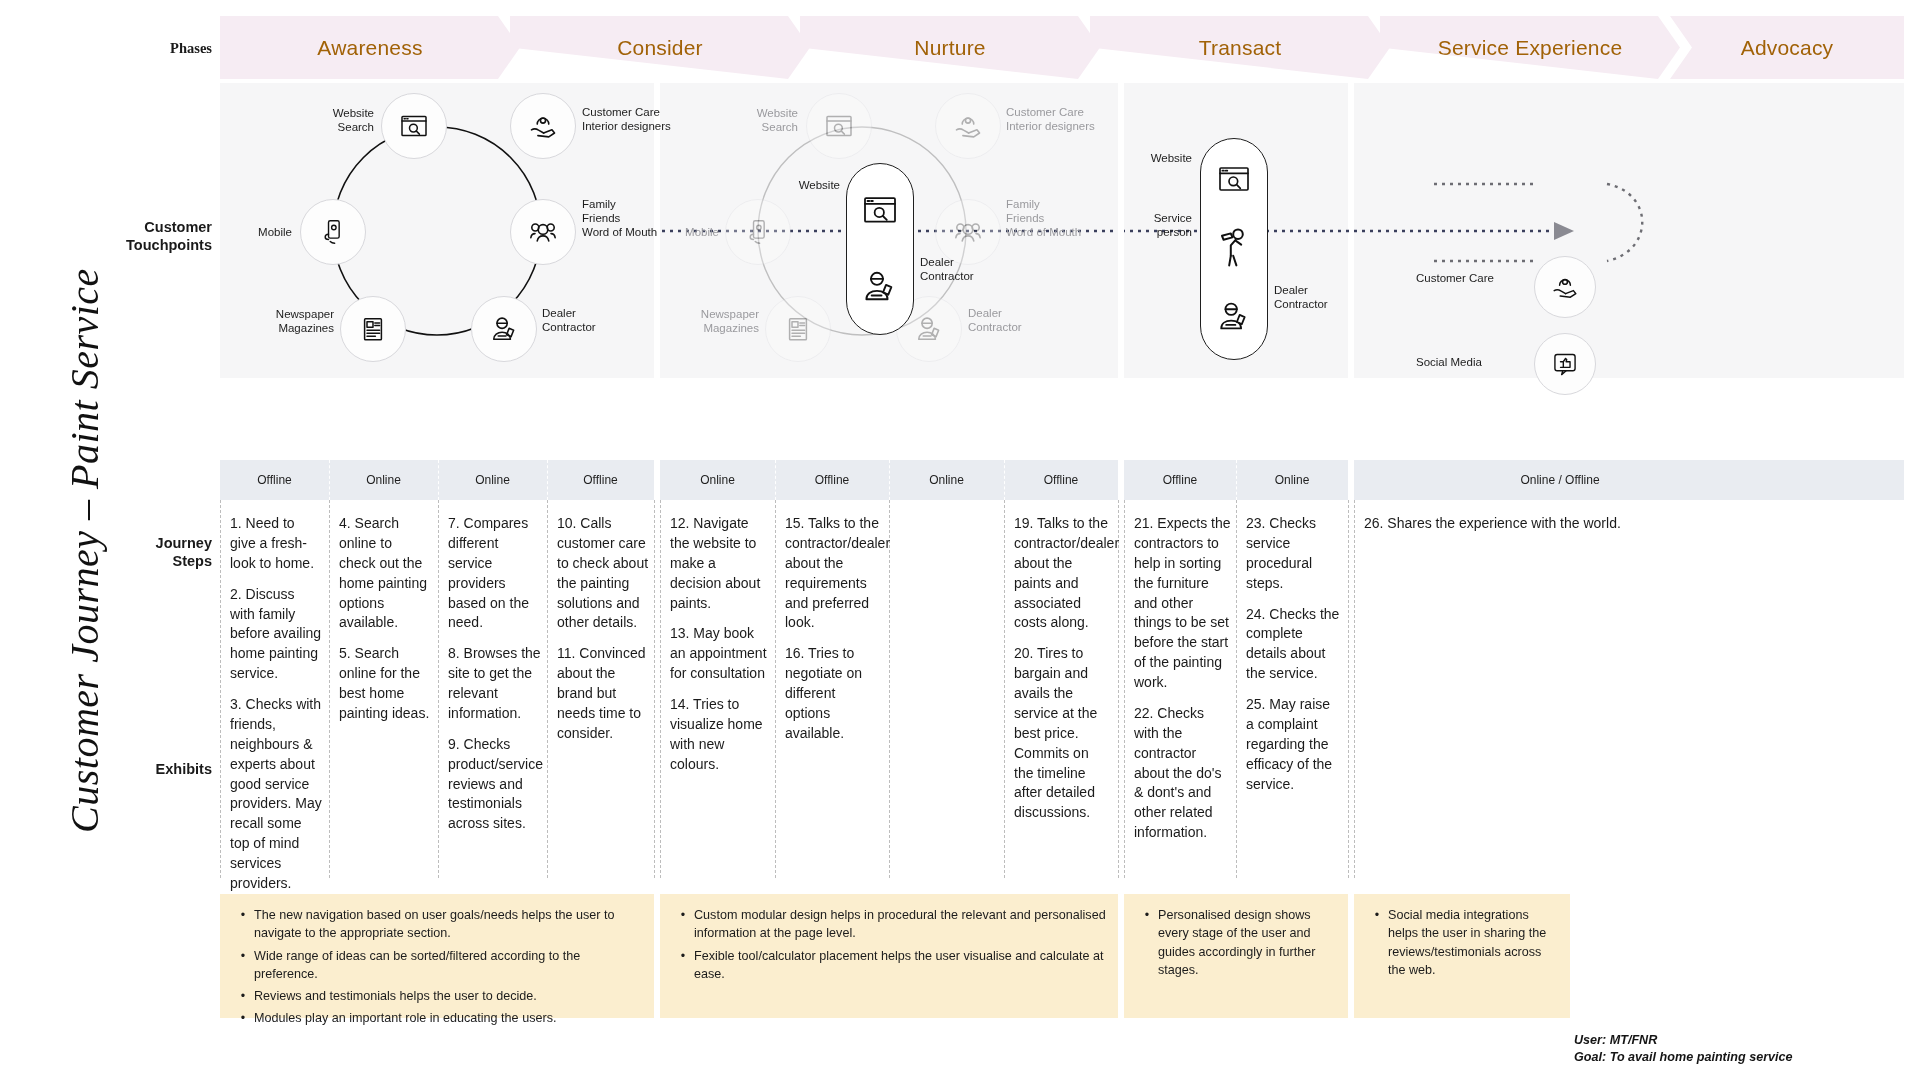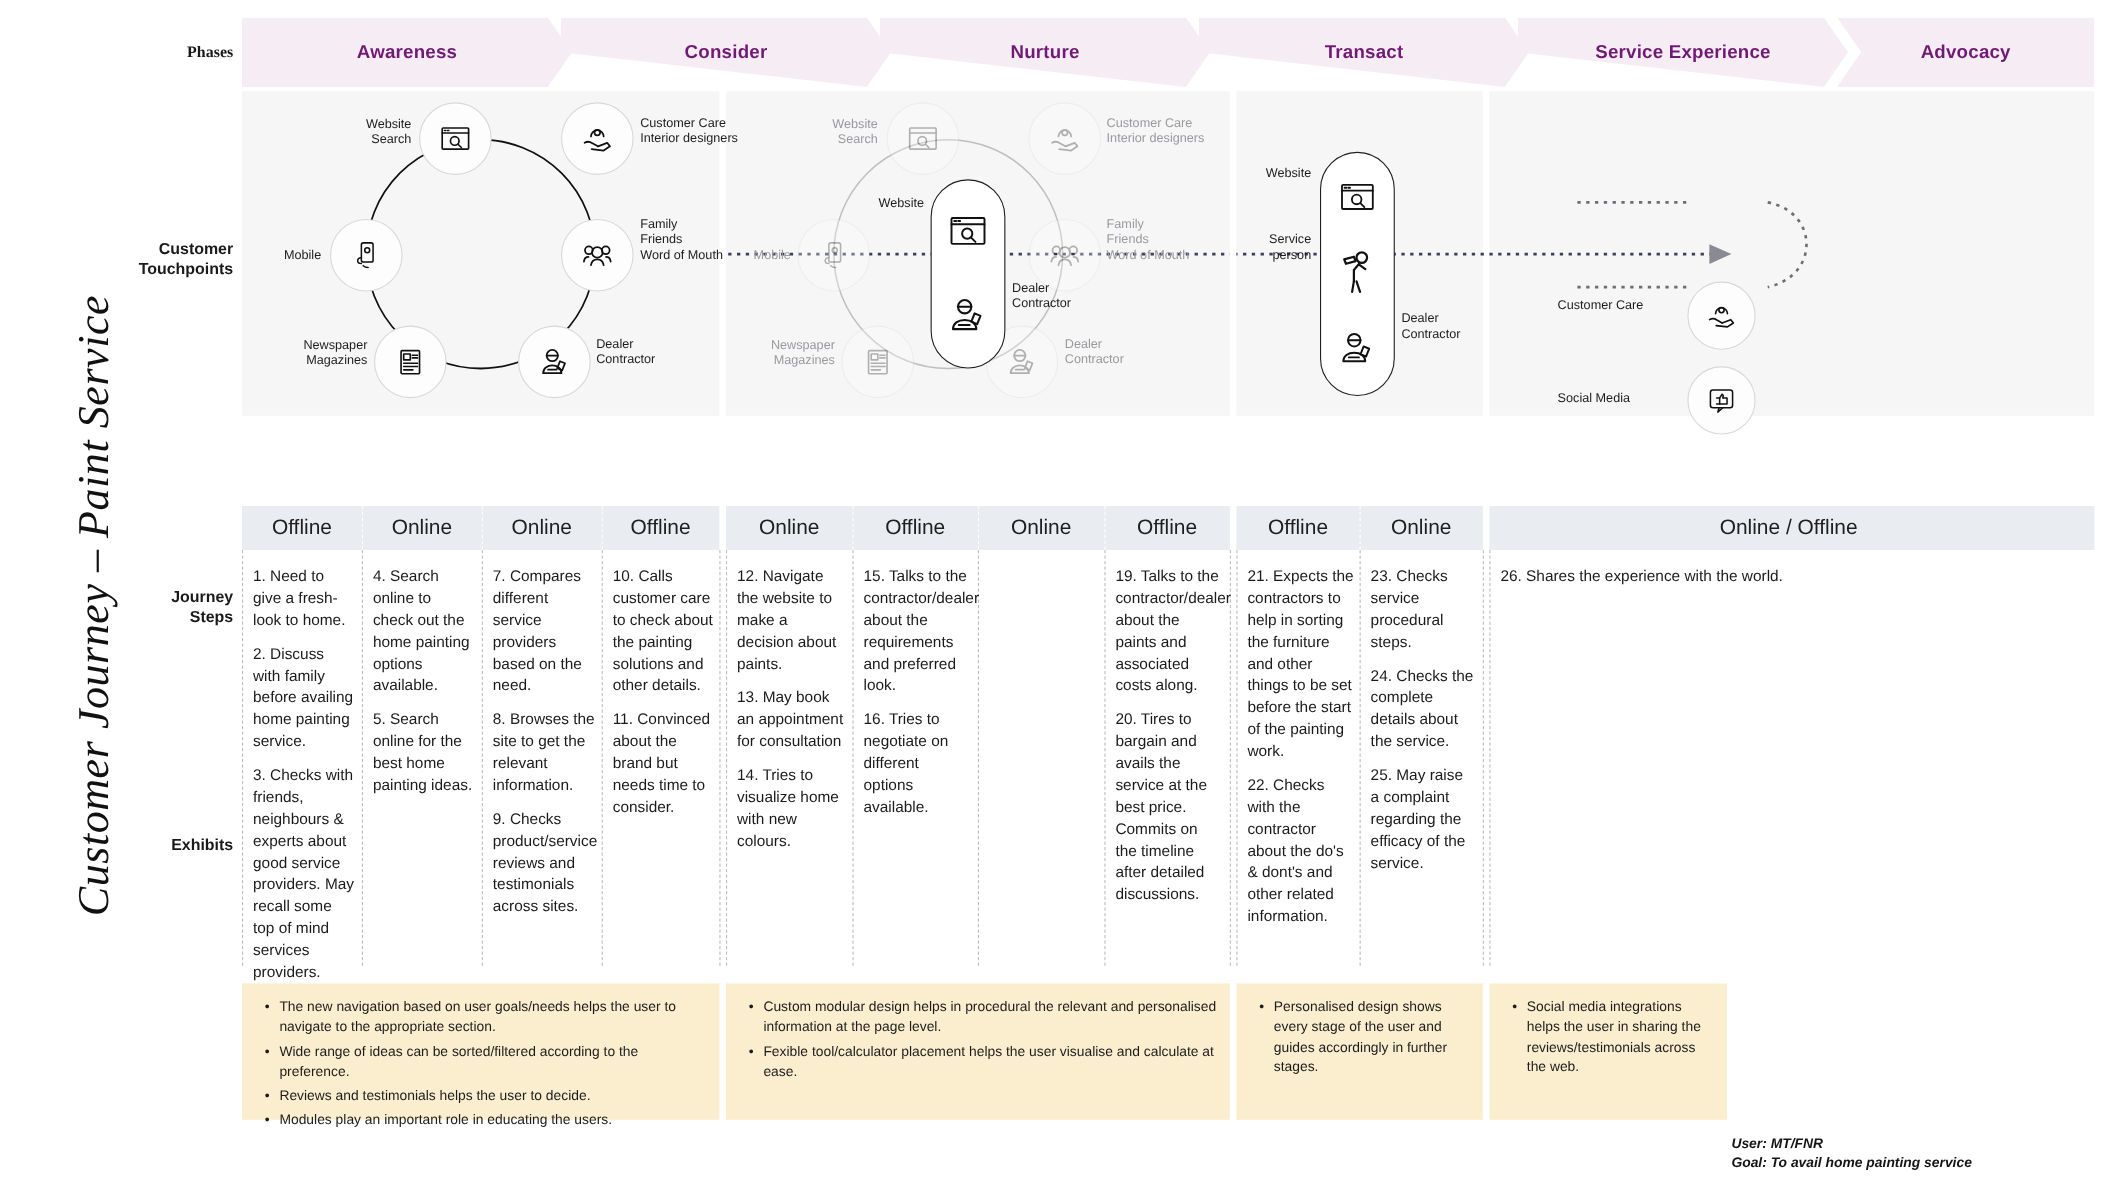--- a/index.html
+++ b/index.html
@@ -26,21 +26,21 @@
   }
   #label-phases{top:39px;font-family:Liberation Serif, serif;}
   #label-touchpoints{top:218px;}
   #label-journey{top:534px;}
   #label-exhibits{top:760px;}
   
   #phase-band{position:absolute;left:220px;top:16px;width:1684px;height:63px;}
   .phase-chip{
     position:absolute;top:0;height:63px;background:#f6ecf3;
     display:flex;align-items:center;justify-content:center;
-    font-size:17px;font-weight:700;color:#701a75;letter-spacing:.2px;
+    font-size:21px;font-weight:400;color:#a16207;letter-spacing:.2px;
   }
   .phase-chip.arrow{
     clip-path:polygon(0 0, calc(100% - 22px) 0, 100% 50%, calc(100% - 22px) 100%, 0 50%);
   }
   .phase-chip.first{
     clip-path:polygon(0 0, calc(100% - 22px) 0, 100% 50%, calc(100% - 22px) 100%, 0 100%);
   }
   .phase-chip.last{
     clip-path:polygon(0 0, 100% 0, 100% 100%, 0 100%, 22px 50%);
   }
@@ -66,21 +66,21 @@
   svg.ic{display:block;}
   svg.ic path,svg.ic circle,svg.ic rect,svg.ic line,svg.ic polyline,svg.ic ellipse{
     fill:none;stroke:#111;stroke-width:5;stroke-linecap:round;stroke-linejoin:round;
   }
   .ring-svg{position:absolute;left:0;top:0;pointer-events:none;}
   
   #channel-band{position:absolute;left:220px;top:460px;width:1684px;height:40px;}
   .ch-panel{position:absolute;top:0;height:40px;background:#e9ecf1;}
   .ch-cell{
     position:absolute;top:0;height:40px;display:flex;align-items:center;justify-content:center;
-    font-size:19px;color:#1f1f1f;
+    font-size:12px;color:#1f1f1f;
   }
   
   #steps-band{position:absolute;left:220px;top:500px;width:1684px;height:378px;}
   .step-col{position:absolute;top:14px;font-size:14px;line-height:1.42;color:#1b1b1b;}
   .step-col p{margin:0 0 11px 0;}
   .vdash{position:absolute;top:0;height:378px;border-left:1px dashed #bdbdbd;}
   .vdash-ch{position:absolute;top:0;height:40px;border-left:1px dashed #ffffff;}
   
   #exhibit-band{position:absolute;left:220px;top:894px;width:1684px;height:124px;}
   .ex-panel{
@@ -383,21 +383,21 @@
   <div class="ch-cell" style="left:0px;width:109px;">Offline</div>
   <div class="ch-cell" style="left:109px;width:109px;">Online</div>
   <div class="ch-cell" style="left:218px;width:109px;">Online</div>
   <div class="ch-cell" style="left:327px;width:107px;">Offline</div>
   <div class="ch-cell" style="left:440px;width:115px;">Online</div>
   <div class="ch-cell" style="left:555px;width:114px;">Offline</div>
   <div class="ch-cell" style="left:669px;width:115px;">Online</div>
   <div class="ch-cell" style="left:784px;width:114px;">Offline</div>
   <div class="ch-cell" style="left:904px;width:112px;">Offline</div>
   <div class="ch-cell" style="left:1016px;width:112px;">Online</div>
-  <div class="ch-cell" style="left:1134px;width:544px;">Online / Offline</div>
+  <div class="ch-cell" style="left:1068px;width:544px;">Online / Offline</div>
 </div>
 
 <div id="steps-band">
   <div class="vdash" style="left:0px;"></div>
   <div class="vdash" style="left:109px;"></div>
   <div class="vdash" style="left:218px;"></div>
   <div class="vdash" style="left:327px;"></div>
   <div class="vdash" style="left:434px;"></div>
   <div class="vdash" style="left:440px;"></div>
   <div class="vdash" style="left:555px;"></div>

